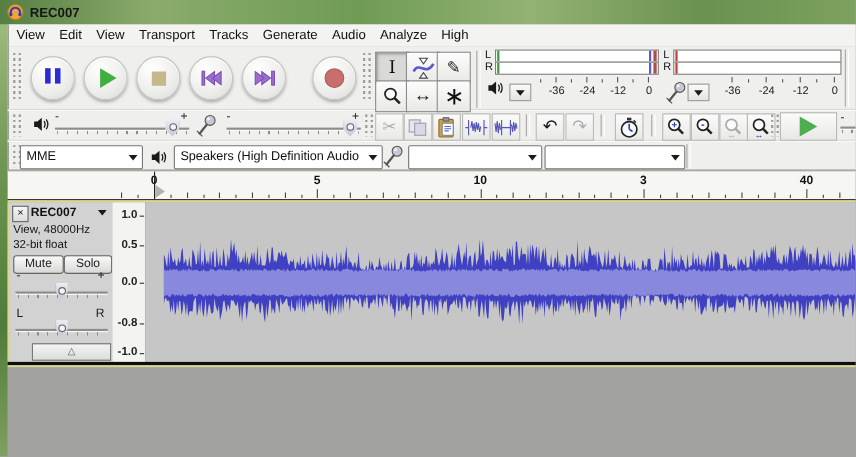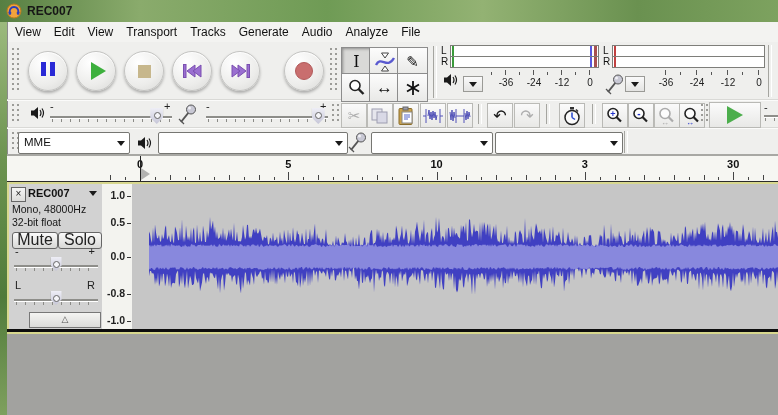--- a/index.html
+++ b/index.html
@@ -76,21 +76,21 @@
   .rtick{width:1px;background:#444;}
   
   .yline{background:#d8d88e;}
   #track-row{left:7px;top:184px;width:769px;height:145px;border-left:2px solid #d8d88e;background:#c6c6c6;}
   #tpanel{left:0;top:0;width:93px;height:145px;background:#d2d2d2;border-right:1px solid #848480;}
   .panel-text{font-size:10.5px;color:#161616;line-height:12px;white-space:nowrap;}
   #tclose{left:2px;top:3px;width:13px;height:13px;border:1px solid #666;background:linear-gradient(#f6f6f6,#dcdcda);
     font-size:10px;line-height:11px;text-align:center;color:#222;}
   #ttitle{left:19px;top:3px;font-size:11px;font-weight:600;color:#111;}
   .pbtn{height:15px;border:1px solid #666;border-radius:3px;background:linear-gradient(#fafafa,#d8d8d6);
-    font-size:16px;color:#222;text-align:center;line-height:14px;}
+    font-size:11px;color:#222;text-align:center;line-height:14px;}
   #vruler{left:93px;top:0;width:30px;height:145px;background:#f3f3ef;border-right:1px solid #66665f;}
   .vlabel{font-size:10.5px;font-weight:700;color:#222;right:7px;text-align:right;line-height:11px;}
   .vtick{right:1px;width:4px;height:1px;background:#333;}
   #wavearea{left:123px;top:0;width:646px;height:145px;background:#c6c6c6;overflow:hidden;}
   #bottom-black{left:7px;top:329px;width:771px;height:3px;background:#0e0e0e;}
   #bottom-yellow{left:7px;top:332px;width:771px;height:2px;background:#d8d88e;}
   #below-area{left:7px;top:334px;width:771px;height:81px;background:#a2a29f;}
   svg{display:block;}
 </style>
 </head>
@@ -102,21 +102,21 @@
       <circle cx="8" cy="8" r="7" fill="#f2a33c" stroke="#b87c1e"></circle>
       <path d="M3.5 10 Q3.5 4 8 4 Q12.5 4 12.5 10" fill="none" stroke="#2a3fb8" stroke-width="1.8"></path>
       <rect x="2.6" y="8.4" width="2.6" height="3.4" rx="1" fill="#2a3fb8"></rect>
       <rect x="10.8" y="8.4" width="2.6" height="3.4" rx="1" fill="#2a3fb8"></rect>
     </svg>
   </span>
   <span class="abs" id="title-text">REC007</span>
 </div>
 <div class="abs" id="left-border"></div>
 
-<div class="abs" id="menubar"><span class="menu-item">View</span><span class="menu-item">Edit</span><span class="menu-item">View</span><span class="menu-item">Transport</span><span class="menu-item">Tracks</span><span class="menu-item">Generate</span><span class="menu-item">Audio</span><span class="menu-item">Analyze</span><span class="menu-item">File</span></div>
+<div class="abs" id="menubar"><span class="menu-item">View</span><span class="menu-item">Edit</span><span class="menu-item">View</span><span class="menu-item">Transport</span><span class="menu-item">Tracks</span><span class="menu-item">Generate</span><span class="menu-item">Audio</span><span class="menu-item">Analyze</span><span class="menu-item">High</span></div>
 
 <div class="abs" id="dock"></div>
 <div class="abs rowline" style="top:99px;"></div>
 <div class="abs rowline" style="top:127px;"></div>
 <div class="abs" id="dock-bottom"></div>
 
 <div class="abs grip" style="left:12px;top:48px;height:44px;"></div>
 <div id="transport"></div>
 
 <div class="abs grip" style="left:330px;top:48px;height:44px;"></div>
@@ -341,20 +341,21 @@
      <span class="val">MME</span>
      <span class="dar"></span>
     </div>
     <span class="abs" style="left:137px;top:136px;">
       <svg width="15" height="14">
         <polygon points="1,4.5 4,4.5 8,1 8,13 4,9.5 1,9.5" fill="#1a1a1a"></polygon>
         <path d="M10 4 q2 3 0 6 M12 2.5 q3 4.5 0 9" stroke="#1a1a1a" fill="none" stroke-width="1.2"></path>
       </svg>
     </span>
     <div class="abs combo" style="left:158px;top:132px;width:188px;">
+     <span class="val">Speakers (High Definition Audio</span>
      <span class="dar"></span>
     </div>
     <span class="abs" style="left:348px;top:131px;">
       <svg width="20" height="22">
         <line x1="3" y1="19" x2="11" y2="9" stroke="#555" stroke-width="2"></line>
         <line x1="1" y1="16" x2="6" y2="21" stroke="#555" stroke-width="1.2"></line>
         <circle cx="13" cy="6.5" r="4.5" fill="#c8c8d4" stroke="#555"></circle>
         <circle cx="11.5" cy="5" r="1.5" fill="#f0f0f4"></circle>
       </svg>
     </span>
@@ -412,34 +413,34 @@
     <span class="abs rtick" style="left:681.7px;top:21px;height:3px;"></span>
     <span class="abs rtick" style="left:696.5px;top:19px;height:5px;"></span>
     <span class="abs rtick" style="left:711.4px;top:21px;height:3px;"></span>
     <span class="abs rtick" style="left:726.2px;top:16px;height:8px;"></span>
     <span class="abs rtick" style="left:741.0px;top:21px;height:3px;"></span>
     <span class="abs rtick" style="left:755.9px;top:19px;height:5px;"></span>
     <span class="abs rlabel" style="left:123.0px;top:2px;">0</span>
     <span class="abs rlabel" style="left:271.3px;top:2px;">5</span>
     <span class="abs rlabel" style="left:419.6px;top:2px;">10</span>
     <span class="abs rlabel" style="left:567.9px;top:2px;">3</span>
-    <span class="abs rlabel" style="left:716.2px;top:2px;">30</span>
+    <span class="abs rlabel" style="left:716.2px;top:2px;">40</span>
     <span class="abs" style="left:133px;top:0;width:1px;height:25px;background:#222;"></span>
     <span class="abs" style="left:134px;top:12px;width:9px;height:12px;background:#b2b2b0;clip-path:polygon(0 0,100% 50%,0 100%);"></span>
   </div>
 <div class="abs" id="ruler-border"></div>
 
 <div class="abs yline" style="left:7px;top:182px;width:771px;height:2px;"></div>
 <div class="abs" id="track-row">
 
   <div class="abs" id="tpanel">
     <div class="abs" id="tclose">×</div>
     <div class="abs" id="ttitle">REC007</div>
     <span class="abs dar" style="left:80px;top:7px;"></span>
-    <div class="abs panel-text" style="left:3px;top:19px;">Mono, 48000Hz</div>
+    <div class="abs panel-text" style="left:3px;top:19px;">View, 48000Hz</div>
     <div class="abs panel-text" style="left:3px;top:32px;">32-bit float</div>
     <div class="abs pbtn" style="left:3px;top:48px;width:44px;">Mute</div>
     <div class="abs pbtn" style="left:49px;top:48px;width:42px;">Solo</div>
 
     <div class="abs" style="left:0;top:61px;width:93px;height:32px;">
       <span class="abs slbl" style="left:6px;top:1px;">-</span>
       <span class="abs slbl" style="right:7px;top:1px;">+</span>
       <div class="abs strack" style="left:5px;top:20px;width:84px;"></div>
       <div class="abs sdots" style="left:7px;top:23px;width:80px;"></div>
       <div class="abs sthumb" id="gain-thumb" style="width: 11px; height: 14px; top: 12px; left: 41.5px;">

